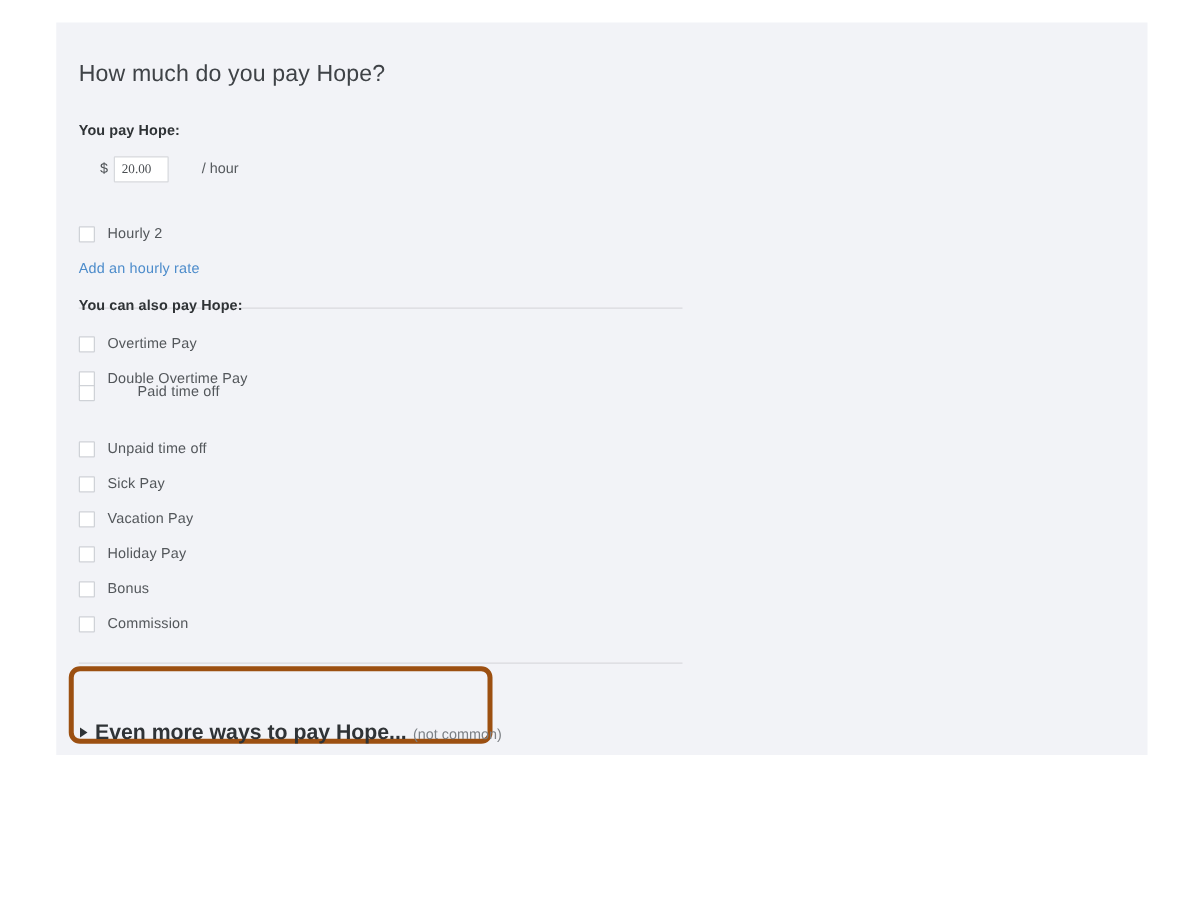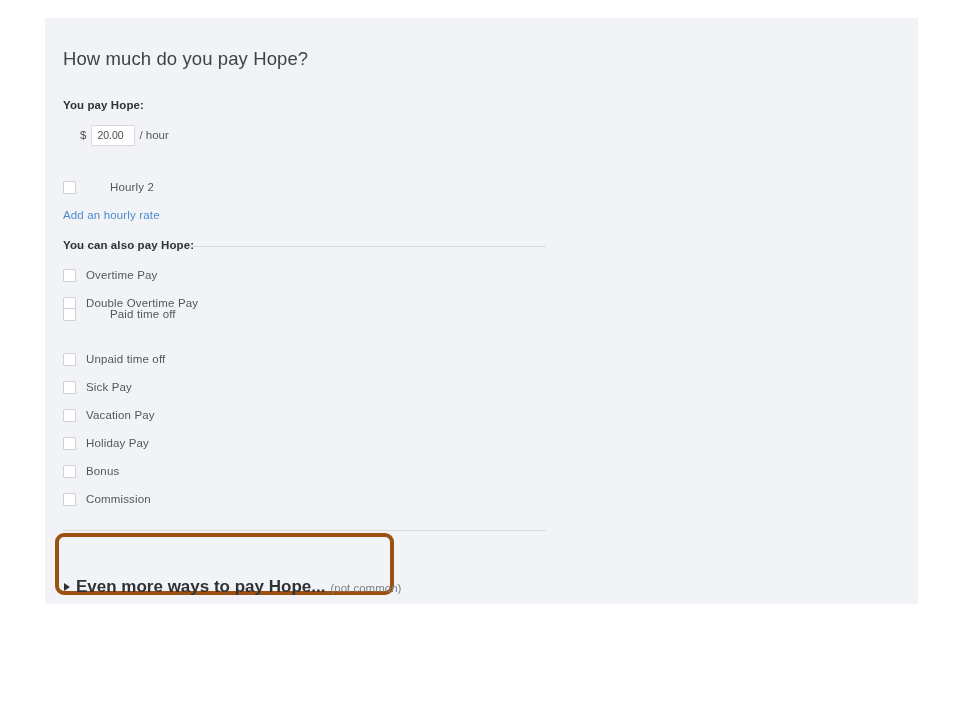--- a/index.html
+++ b/index.html
@@ -96,30 +96,30 @@
     margin-left: 17px;
     margin-right: 5px;
   }
   .amount-input {
     width: 44px;
     height: 21px;
     background: #ffffff;
     border: 1px solid #d7d9dd;
     border-radius: 1px;
     box-sizing: border-box;
-    font-family: Liberation Sans, sans-serif;
+    font-family: Liberation Serif, serif;
     font-size: 10.5px;
     color: #4a4e52;
     padding: 0 0 0 5px;
     outline: none;
   }
   .per-unit {
     font-size: 11.5px;
     color: #55595d;
-    margin-left: 4px;
+    margin-left: 26px;
     white-space: nowrap;
   }
 
   
   .cb-row {
     position: absolute;
     left: 18px;
     display: flex;
     align-items: center;
     height: 16px;
@@ -219,21 +219,21 @@
     <div class="page-title">How much do you pay Hope?</div>
 
     <div class="section-label" id="label-you-pay">You pay Hope:</div>
 
     <div class="pay-row">
       <span class="currency-sign">$</span>
       <input class="amount-input" type="text" value="20.00" style="">
       <span class="per-unit">/ hour</span>
     </div>
 
-    <div class="cb-row" style="top:161px;gap:24px;">
+    <div class="cb-row" style="top:161px;">
       <span class="cb-box"></span>
       <span class="cb-label">Hourly 2</span>
     </div>
 
     <div class="link-add">Add an hourly rate</div>
 
     <div class="divider" id="divider-1"></div>
 
     <div class="section-label" id="label-also-pay">You can also pay Hope:</div>
 

